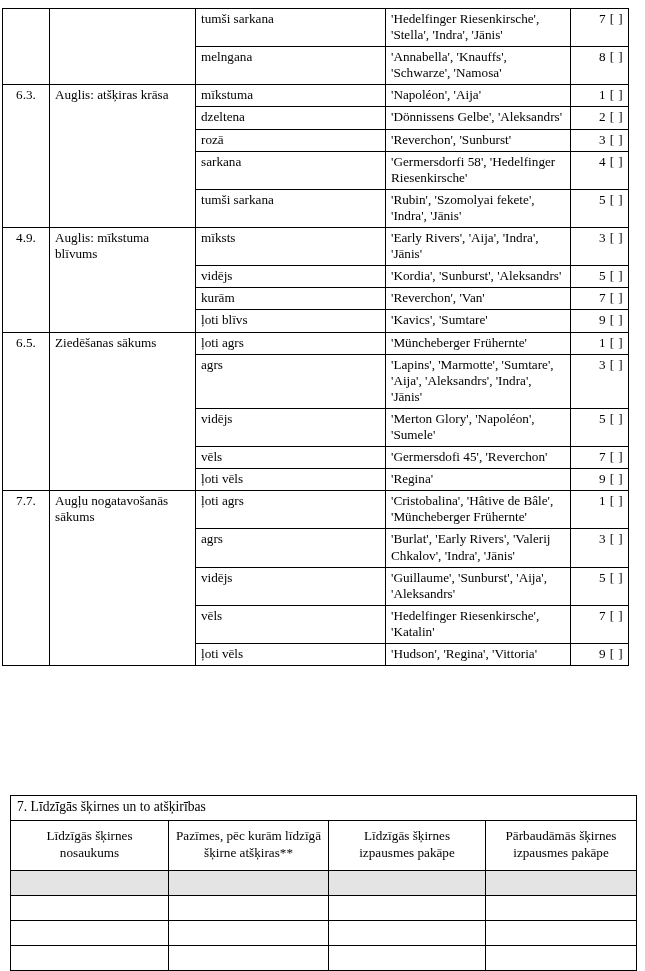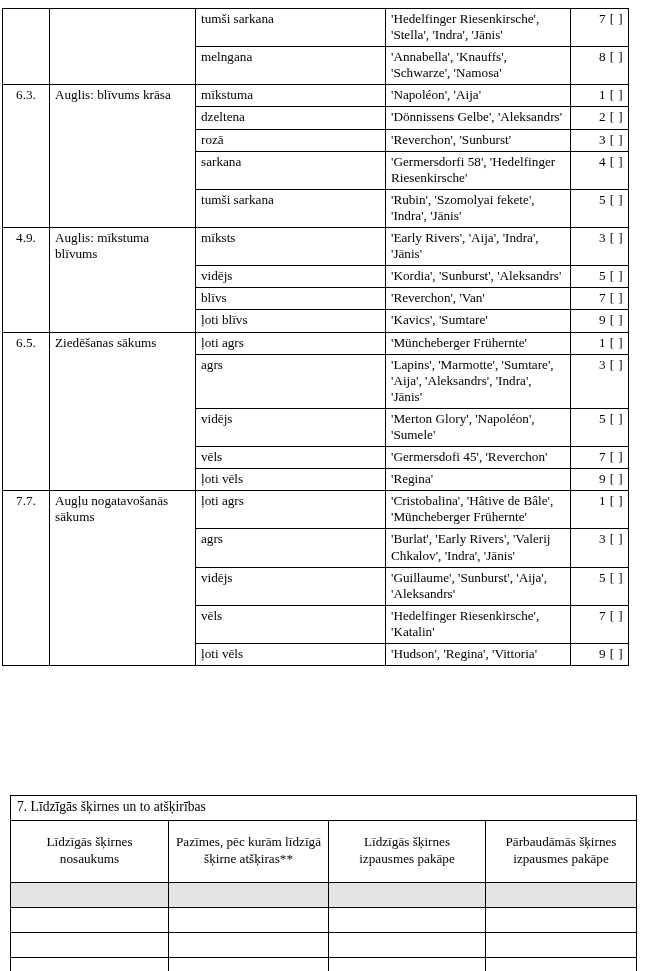--- a/index.html
+++ b/index.html
@@ -71,21 +71,21 @@
 
   td.sec-title {
     text-align: left;
     padding: 3px 6px 4px 6px;
     font-size: 13.6px;
   }
   th.sim-head {
     text-align: center;
     vertical-align: middle;
     padding: 6px 6px 7px 6px;
-    height: 62px;
+    height: 50px;
   }
   td.sim-blank { height: 25px; }
   td.sim-blank.shaded { background: #e4e4e4; }
 </style>
 </head>
 <body>
 
 <div class="page">
 
   <table class="desc">
@@ -104,21 +104,21 @@
           <td>'Hedelfinger Riesenkirsche', 'Stella', 'Indra', 'Jānis'</td>
           <td class="note">7 [  ]</td>
         </tr>
         <tr>
           <td>melngana</td>
           <td>'Annabella', 'Knauffs', 'Schwarze', 'Namosa'</td>
           <td class="note">8 [  ]</td>
         </tr>
         <tr>
           <td class="num" rowspan="5">6.3.</td>
-          <td rowspan="5">Auglis: blīvums krāsa</td>
+          <td rowspan="5">Auglis: atšķiras krāsa</td>
           <td>mīkstuma</td>
           <td>'Napoléon', 'Aija'</td>
           <td class="note">1 [  ]</td>
         </tr>
         <tr>
           <td>dzeltena</td>
           <td>'Dönnissens Gelbe', 'Aleksandrs'</td>
           <td class="note">2 [  ]</td>
         </tr>
         <tr>
@@ -142,21 +142,21 @@
           <td>mīksts</td>
           <td>'Early Rivers', 'Aija', 'Indra', 'Jānis'</td>
           <td class="note">3 [  ]</td>
         </tr>
         <tr>
           <td>vidējs</td>
           <td>'Kordia', 'Sunburst', 'Aleksandrs'</td>
           <td class="note">5 [  ]</td>
         </tr>
         <tr>
-          <td>blīvs</td>
+          <td>kurām</td>
           <td>'Reverchon', 'Van'</td>
           <td class="note">7 [  ]</td>
         </tr>
         <tr>
           <td>ļoti blīvs</td>
           <td>'Kavics', 'Sumtare'</td>
           <td class="note">9 [  ]</td>
         </tr>
         <tr>
           <td class="num" rowspan="5">6.5.</td>

